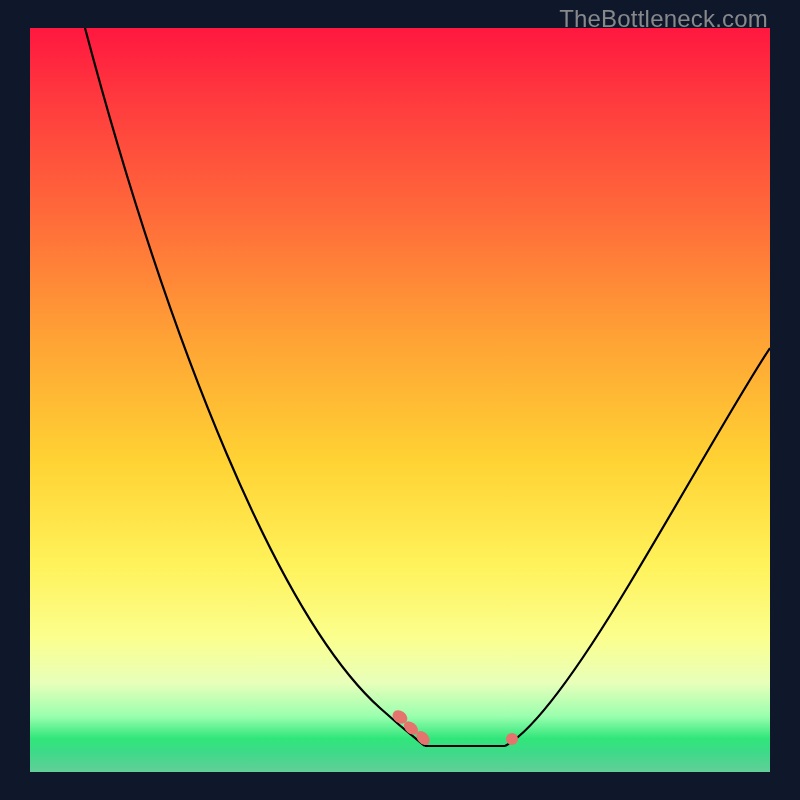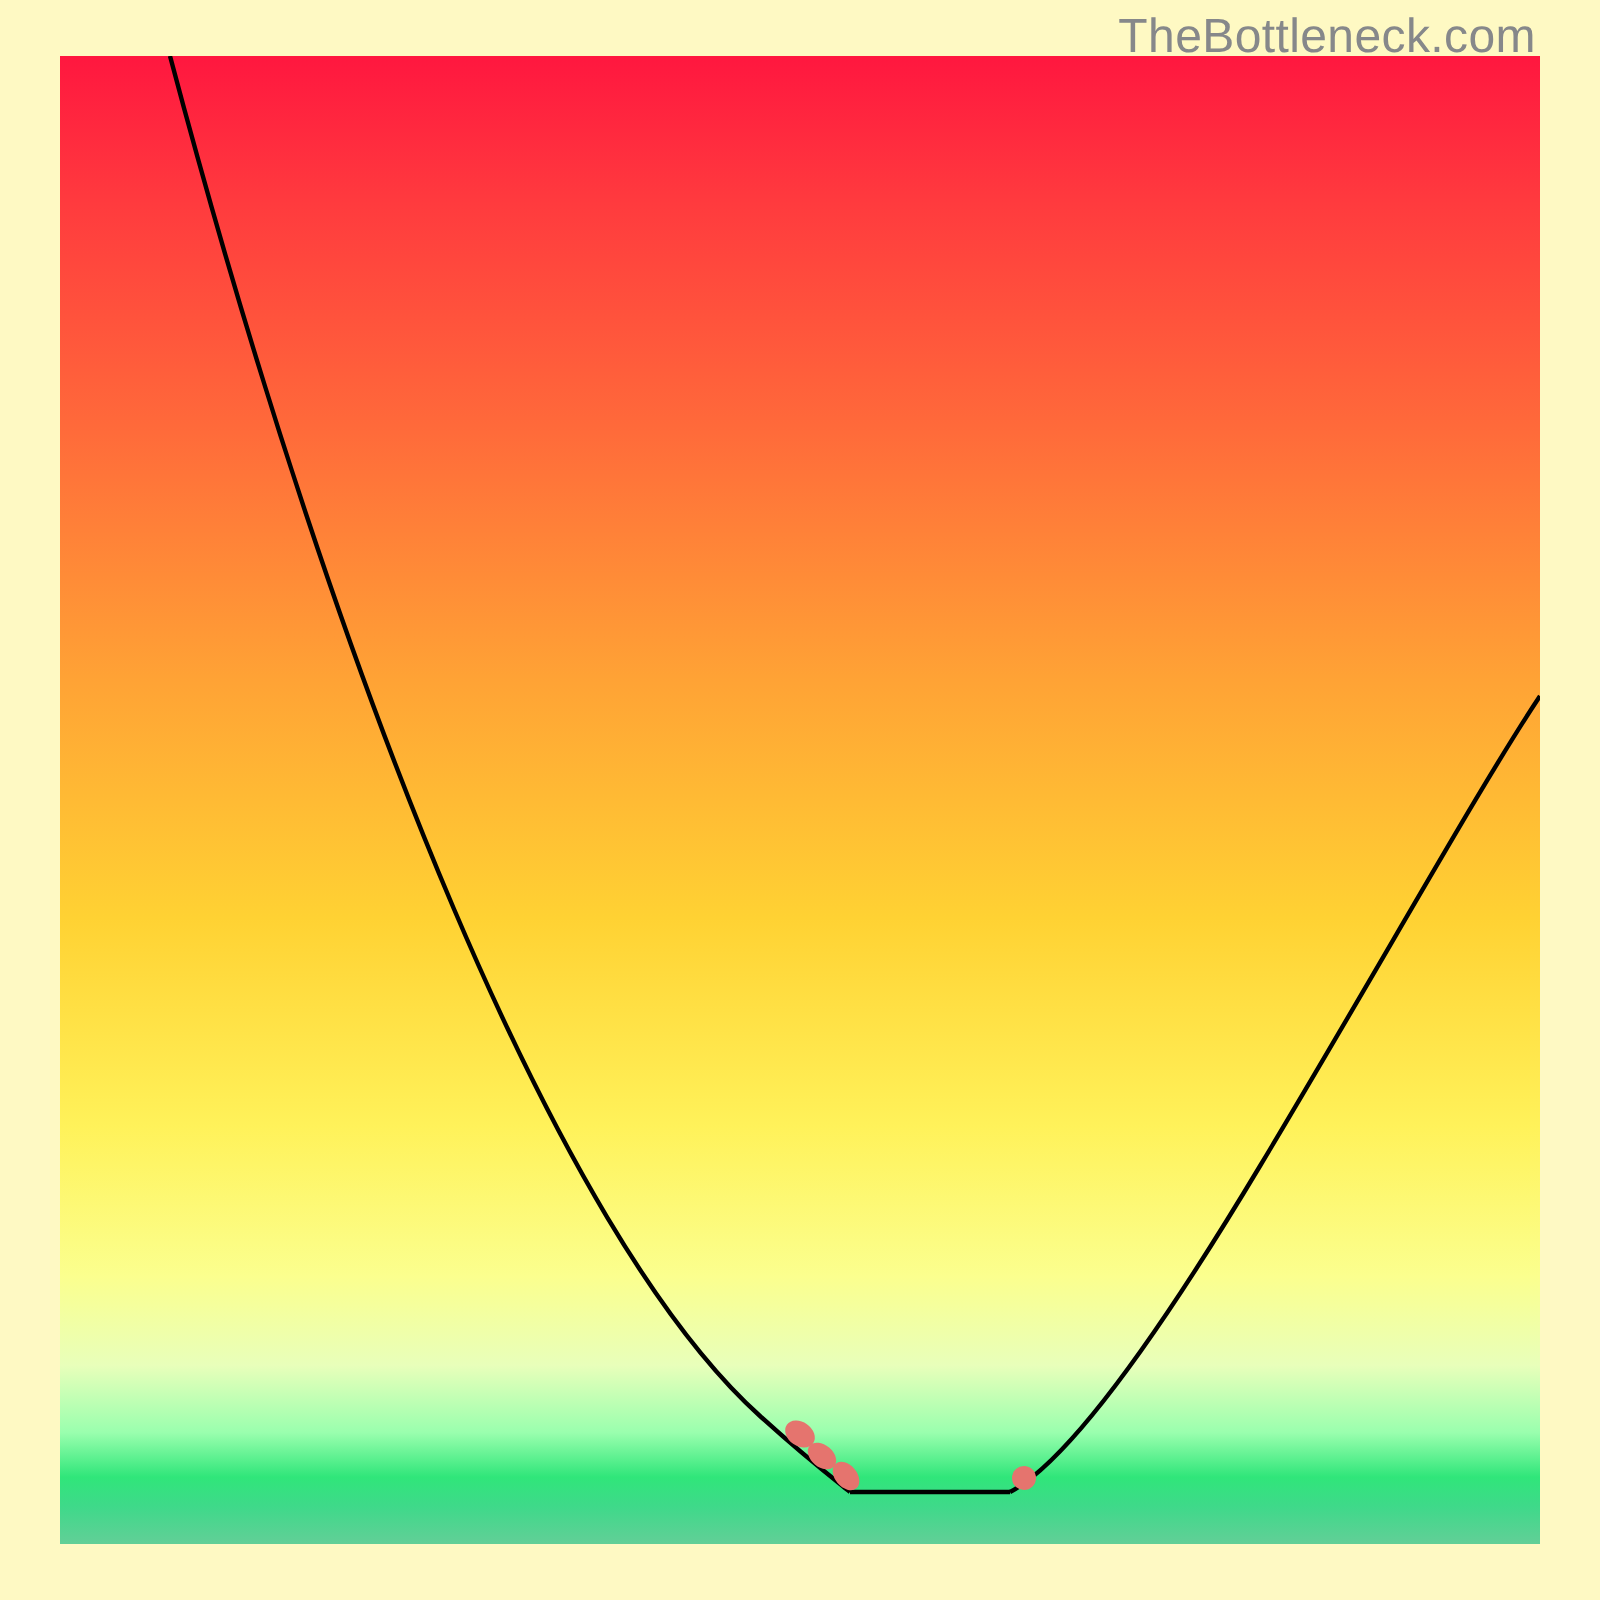--- a/index.html
+++ b/index.html
@@ -9,21 +9,21 @@
     height: 800px;
     background: #000;
     overflow: hidden;
   }
   .frame {
     position: absolute;
     left: 0;
     top: 0;
     width: 800px;
     height: 800px;
-    background: #fef9c3;
+    background: #0f172a;
   }
   .plot {
     position: absolute;
     left: 30px;
     top: 28px;
     width: 740px;
     height: 744px;
     background: linear-gradient(to bottom,
       #ff173f 0%,
       #ff3b3e 10%,

